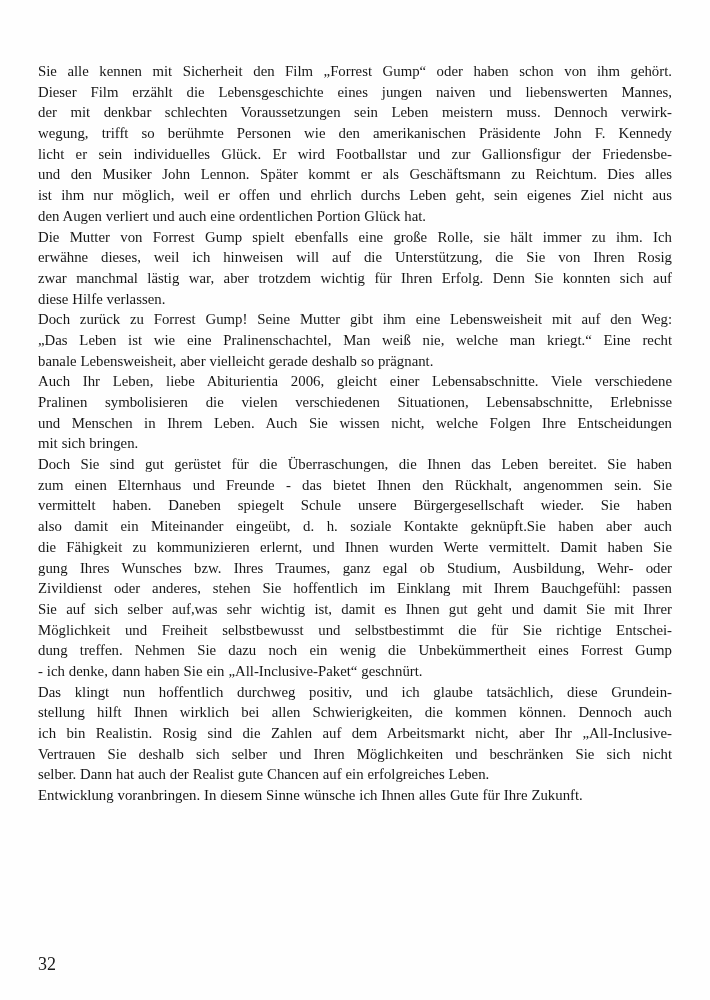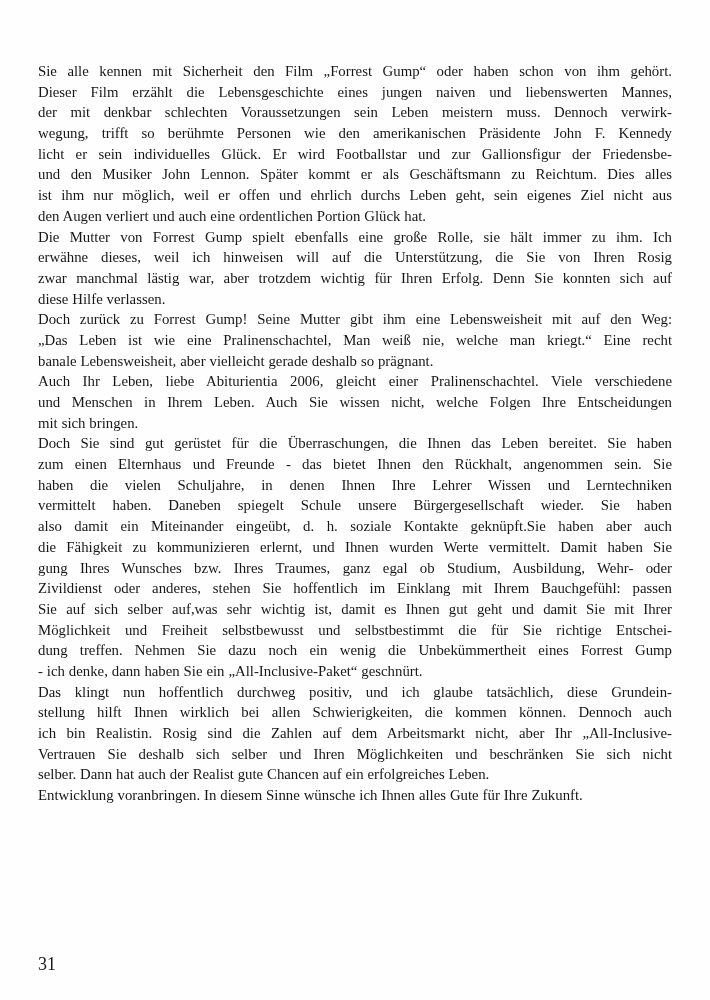--- a/index.html
+++ b/index.html
@@ -67,28 +67,28 @@
         <div class="text-line">erwähne dieses, weil ich hinweisen will auf die Unterstützung, die Sie von Ihren Rosig</div>
         <div class="text-line">zwar manchmal lästig war, aber trotzdem wichtig für Ihren Erfolg. Denn Sie konnten sich auf</div>
         <div class="text-line last">diese Hilfe verlassen.</div>
       </div>
       <div class="paragraph">
         <div class="text-line">Doch zurück zu Forrest Gump! Seine Mutter gibt ihm eine Lebensweisheit mit auf den Weg:</div>
         <div class="text-line">„Das Leben ist wie eine Pralinenschachtel, Man weiß nie, welche man kriegt.“ Eine recht</div>
         <div class="text-line last">banale Lebensweisheit, aber vielleicht gerade deshalb so prägnant.</div>
       </div>
       <div class="paragraph">
-        <div class="text-line">Auch Ihr Leben, liebe Abiturientia 2006, gleicht einer Pralinenschachtel. Viele verschiedene</div>
+        <div class="text-line">Auch Ihr Leben, liebe Abiturientia 2006, gleicht einer Lebensabschnitte. Viele verschiedene</div>
+        <div class="text-line">Pralinen symbolisieren die vielen verschiedenen Situationen, Lebensabschnitte, Erlebnisse</div>
         <div class="text-line">und Menschen in Ihrem Leben. Auch Sie wissen nicht, welche Folgen Ihre Entscheidungen</div>
         <div class="text-line last">mit sich bringen.</div>
       </div>
       <div class="paragraph">
         <div class="text-line">Doch Sie sind gut gerüstet für die Überraschungen, die Ihnen das Leben bereitet. Sie haben</div>
         <div class="text-line">zum einen Elternhaus und Freunde - das bietet Ihnen den Rückhalt, angenommen sein. Sie</div>
-        <div class="text-line">haben die vielen Schuljahre, in denen Ihnen Ihre Lehrer Wissen und Lerntechniken</div>
         <div class="text-line">vermittelt haben. Daneben spiegelt Schule unsere Bürgergesellschaft wieder. Sie haben</div>
         <div class="text-line">also damit ein Miteinander eingeübt, d. h. soziale Kontakte geknüpft.Sie haben aber auch</div>
         <div class="text-line">die Fähigkeit zu kommunizieren erlernt, und Ihnen wurden Werte vermittelt. Damit haben Sie</div>
         <div class="text-line">gung Ihres Wunsches bzw. Ihres Traumes, ganz egal ob Studium, Ausbildung, Wehr- oder</div>
         <div class="text-line">Zivildienst oder anderes, stehen Sie hoffentlich im Einklang mit Ihrem Bauchgefühl: passen</div>
         <div class="text-line">Sie auf sich selber auf,was sehr wichtig ist, damit es Ihnen gut geht und damit Sie mit Ihrer</div>
         <div class="text-line">Möglichkeit und Freiheit selbstbewusst und selbstbestimmt die für Sie richtige Entschei-</div>
         <div class="text-line">dung treffen. Nehmen Sie dazu noch ein wenig die Unbekümmertheit eines Forrest Gump</div>
         <div class="text-line last">- ich denke, dann haben Sie ein „All-Inclusive-Paket“ geschnürt.</div>
       </div>
@@ -96,14 +96,14 @@
         <div class="text-line">Das klingt nun hoffentlich durchweg positiv, und ich glaube tatsächlich, diese Grundein-</div>
         <div class="text-line">stellung hilft Ihnen wirklich bei allen Schwierigkeiten, die kommen können. Dennoch auch</div>
         <div class="text-line">ich bin Realistin. Rosig sind die Zahlen auf dem Arbeitsmarkt nicht, aber Ihr „All-Inclusive-</div>
         <div class="text-line">Vertrauen Sie deshalb sich selber und Ihren Möglichkeiten und beschränken Sie sich nicht</div>
         <div class="text-line last">selber. Dann hat auch der Realist gute Chancen auf ein erfolgreiches Leben.</div>
       </div>
       <div class="paragraph">
         <div class="text-line last">Entwicklung voranbringen. In diesem Sinne wünsche ich Ihnen alles Gute für Ihre Zukunft.</div>
       </div>
     </div>
-  <div class="page-number">31</div>
+  <div class="page-number">32</div>
 </div>
 
 </body></html>

